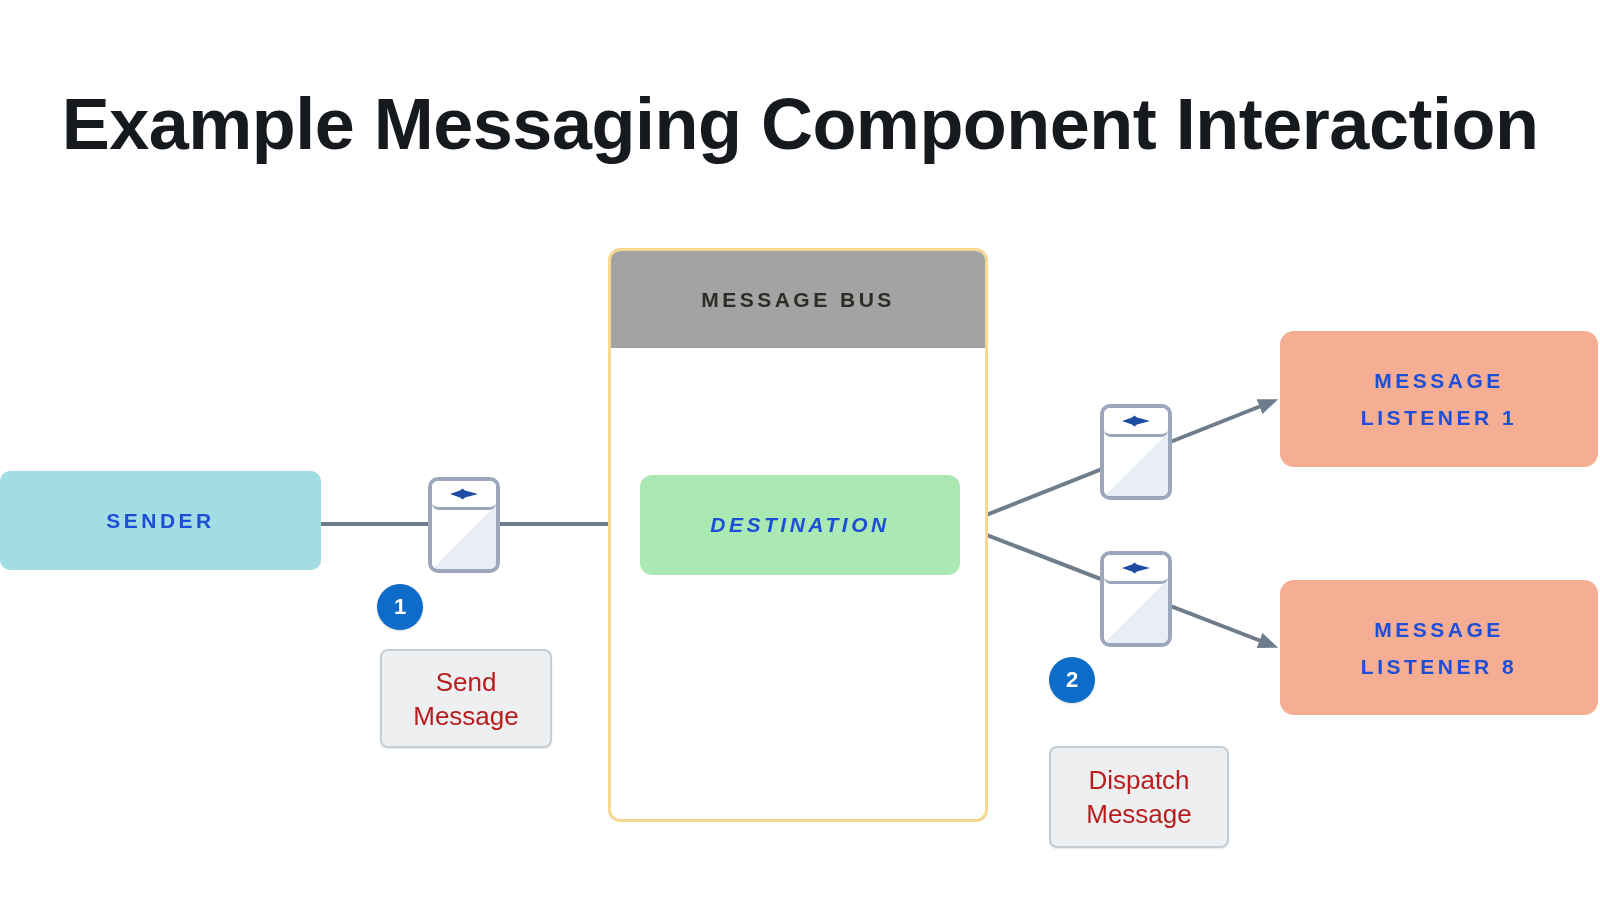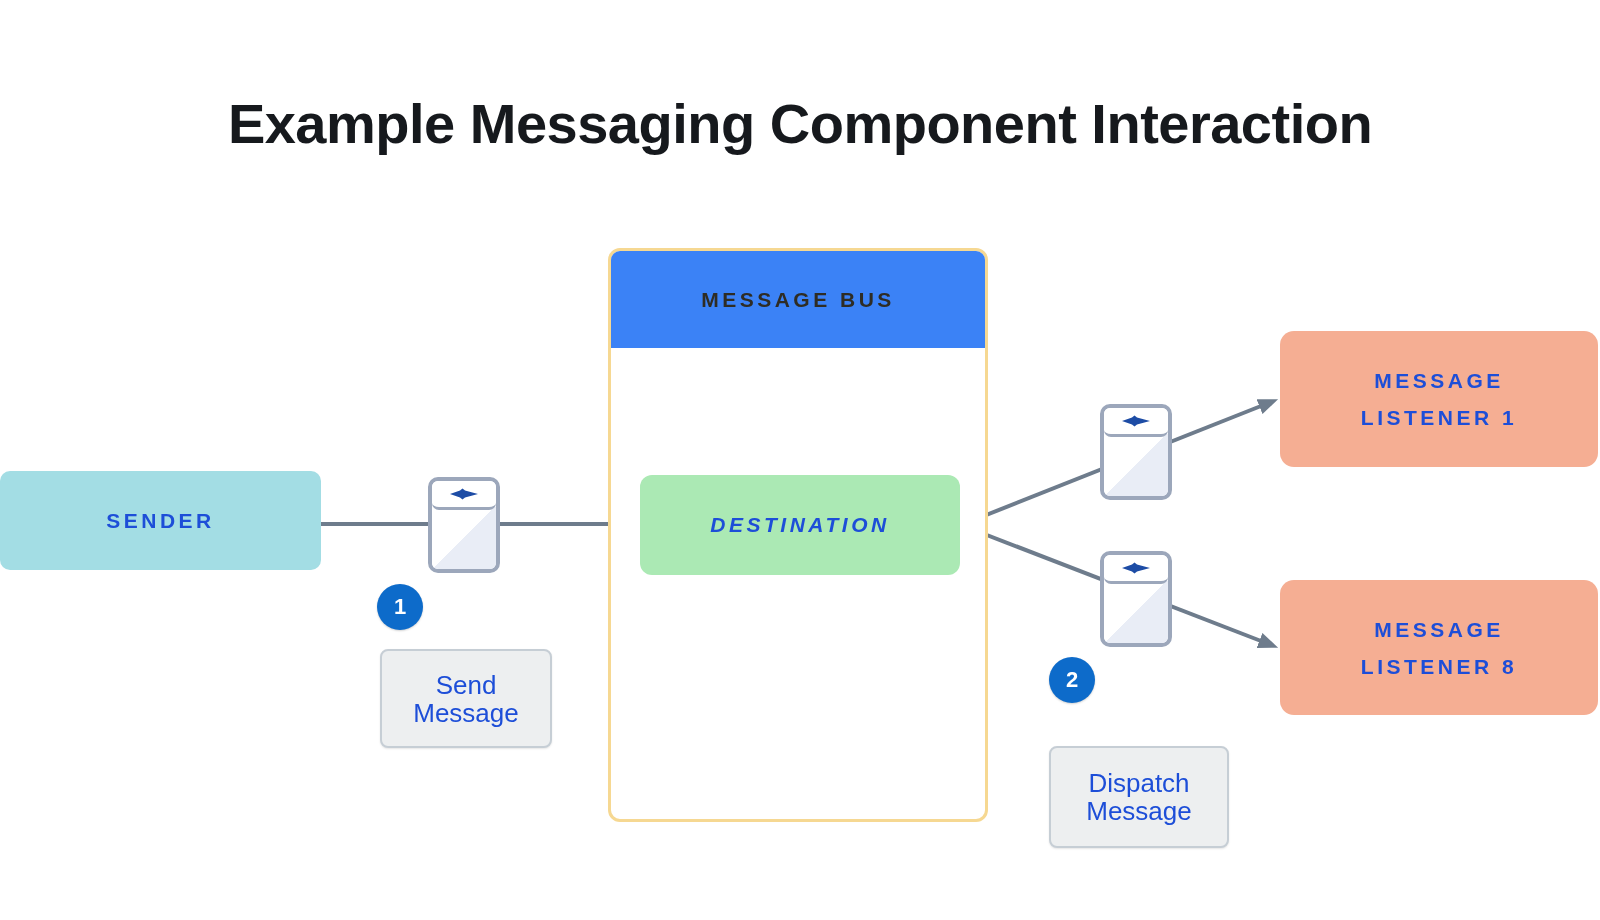--- a/index.html
+++ b/index.html
@@ -2,21 +2,21 @@
 <html><head>
 <meta charset="utf-8">
 <style>
   html, body { margin:0; padding:0; background:#ffffff; }
   .canvas {
     position:relative; width:1600px; height:920px; background:#ffffff;
     font-family:"Liberation Sans", sans-serif; overflow:hidden;
   }
   .title {
     position:absolute; left:0; top:92px; width:1600px;
-    text-align:center; font-size:56px; line-height:64px; font-weight:700;
+    text-align:center; font-size:72px; line-height:64px; font-weight:700;
     letter-spacing:-0.5px; color:#16191d; margin:0;
   }
   .connectors { position:absolute; left:0; top:0; pointer-events:none; }
 
   .node {
     position:absolute; display:flex; align-items:center; justify-content:center;
     font-weight:700; color:#1d4ed8; text-align:center;
   }
   .caps { font-size:21px; letter-spacing:3.5px; }
 
@@ -58,21 +58,21 @@
     position:absolute; width:46px; height:46px; border-radius:50%;
     display:flex; align-items:center; justify-content:center;
     color:#ffffff; font-weight:700; font-size:22px;
     box-shadow:0 1px 2px rgba(0,0,0,0.18);
   }
   .badge1 { left:377px; top:584px; }
   .badge2 { left:1049px; top:657px; }
 
   .step-label {
     position:absolute; display:flex; align-items:center; justify-content:center;
-    text-align:center; font-size:26px; line-height:28px; color:#1d4ed8;
+    text-align:center; font-size:26px; line-height:34px; color:#b91c1c;
     border-radius:8px; box-sizing:border-box; padding:8px;
     box-shadow:0 1px 2px rgba(0,0,0,0.10);
   }
   .send-label     { left:380px;  top:649px; width:172px; height:99px; }
   .dispatch-label { left:1049px; top:746px; width:180px; height:102px; }
 </style>
 </head>
 <body>
 
 <div class="canvas">
@@ -88,21 +88,21 @@
     <line x1="321" y1="524" x2="620" y2="524" stroke-width="4" marker-end="url(#ah)" style="stroke: rgb(110, 124, 140);"></line>
     <line x1="961" y1="525" x2="1261" y2="406" stroke-width="4" marker-end="url(#ah)" style="stroke: rgb(110, 124, 140);"></line>
     <line x1="961" y1="525" x2="1261" y2="641" stroke-width="4" marker-end="url(#ah)" style="stroke: rgb(110, 124, 140);"></line>
   </svg>
 
   <div class="node caps sender" style="background-color: rgb(163, 221, 228);">
     <span>SENDER</span>
   </div>
 
   <div class="bus">
-    <div class="bus-header caps" style="background-color: #3b82f6; text-align: right;">
+    <div class="bus-header caps" style="background-color: #a3a3a3; text-align: right;">
       <span>MESSAGE BUS</span>
     </div>
   </div>
 
   <div class="node caps destination" style="background-color: rgb(171, 233, 180);">
     <span>DESTINATION</span>
   </div>
 
   <div class="node caps listener listener1" style="background-color: rgb(245, 174, 147);">
     <span>MESSAGE</span>

